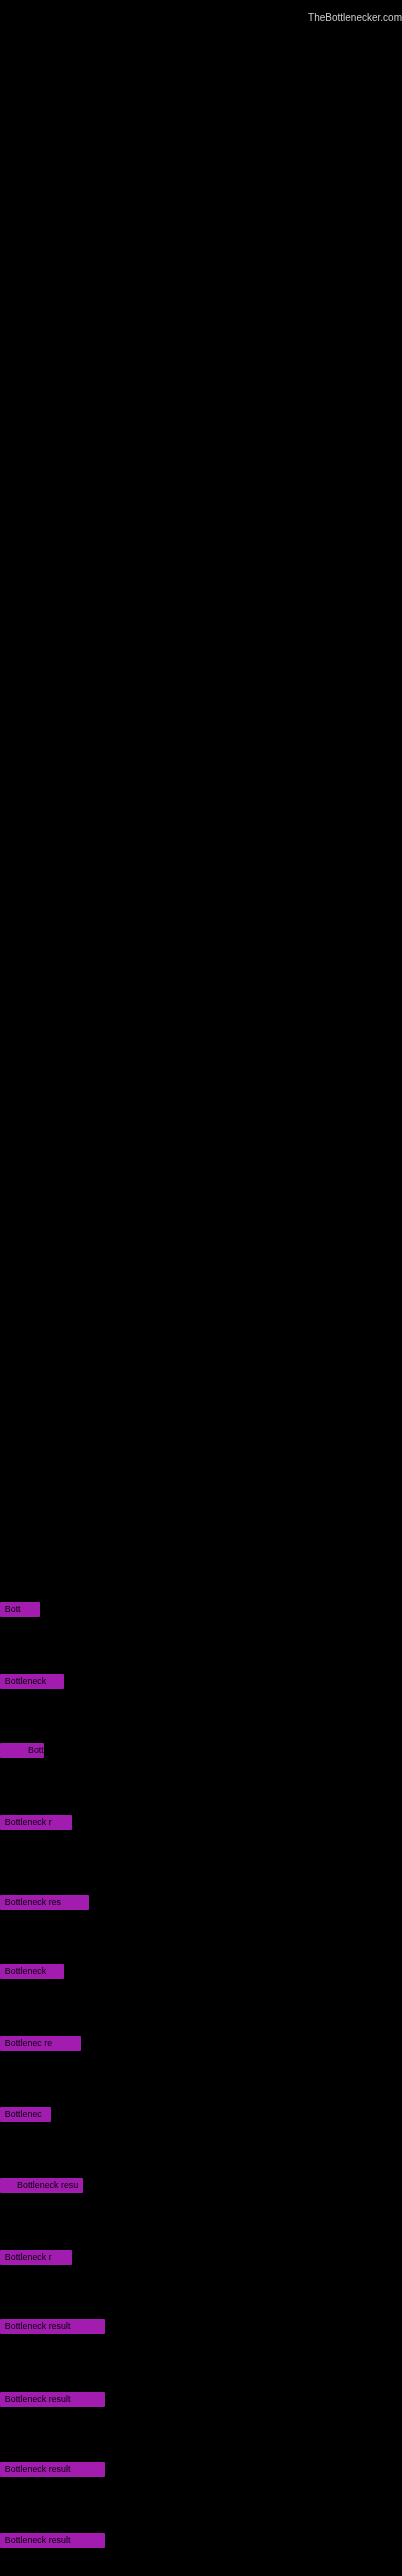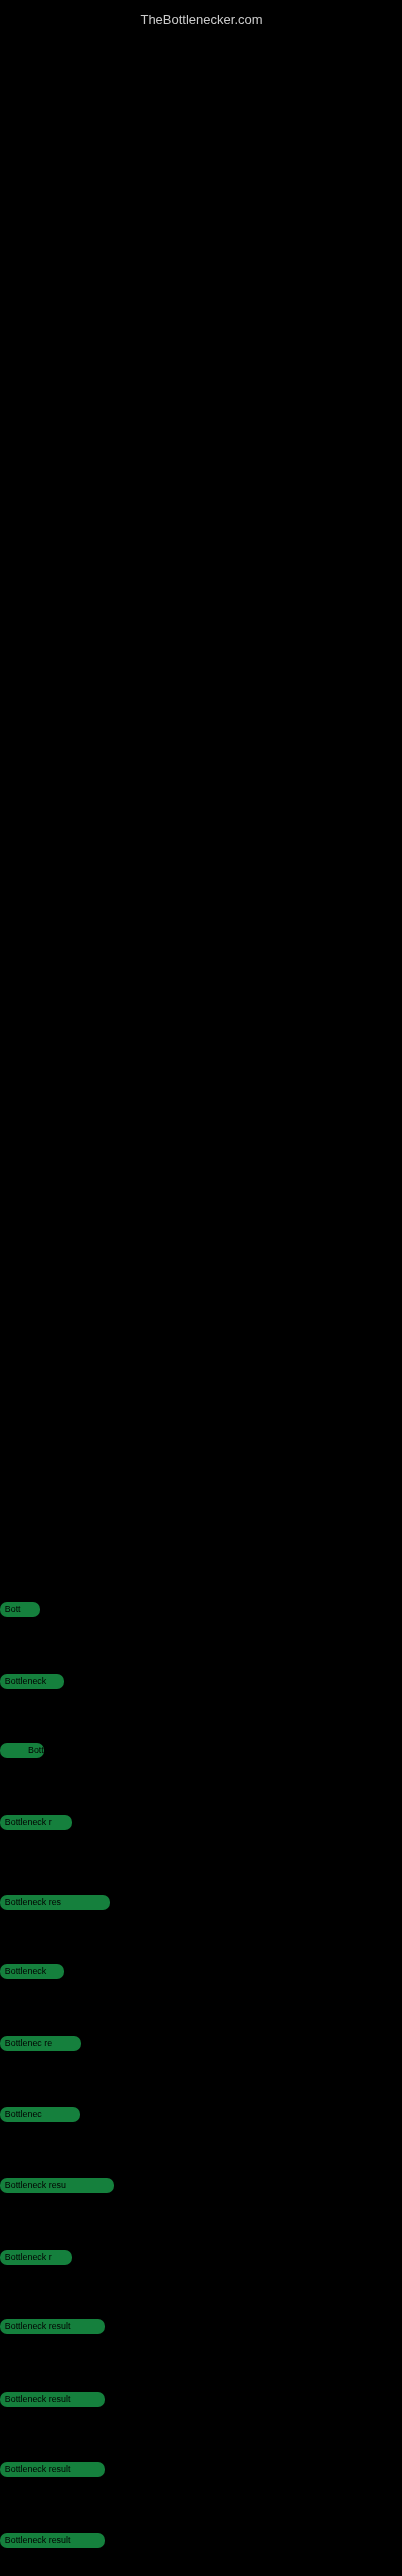--- a/index.html
+++ b/index.html
@@ -10,56 +10,56 @@
 
     body {
       background-color: #000000;
       width: 403px;
       min-height: 2576px;
       font-family: Arial, sans-serif;
       position: relative;
     }
 
     .site-title {
-      text-align: center;
+      text-align: right;
       color: #cccccc;
-      font-size: 13px;
+      font-size: 10px;
       padding: 8px 1px;
       position: absolute;
       top: 4px;
       left: 0;
       right: 0;
     }
 
     .bottleneck-item {
       position: absolute;
       left: 0;
-      background-color: #15803d;
+      background-color: #a21caf;
       color: #000;
       font-size: 8.9px;
       padding: 2.4px 4.8px;
       white-space: nowrap;
       overflow: hidden;
       cursor: pointer;
-      border-radius: 7px;
+      border-radius: 1px;
       font-weight: normal;
     }
   </style>
 </head>
 <body>
 
 <span class="site-title">TheBottlenecker.com</span>
 
 <div class="bottleneck-item" style="top: 1602px; width: 40px;">Bott</div>
 <div class="bottleneck-item" style="top: 1674px; width: 64px;">Bottleneck</div>
 <div class="bottleneck-item" style="top: 1743px; width: 44px; padding-left: 28px;">Bottle</div>
 <div class="bottleneck-item" style="top: 1815px; width: 72px;">Bottleneck r</div>
-<div class="bottleneck-item" style="top: 1895px; width: 110px;">Bottleneck res</div>
+<div class="bottleneck-item" style="top: 1895px; width: 89px;">Bottleneck res</div>
 <div class="bottleneck-item" style="top: 1964px; width: 64px;">Bottleneck</div>
 <div class="bottleneck-item" style="top: 2036px; width: 81px;">Bottlenec re</div>
-<div class="bottleneck-item" style="top: 2107px; width: 80px;">Bottlenec</div>
-<div class="bottleneck-item" style="top: 2178px; width: 114px;">Bottleneck resu</div>
+<div class="bottleneck-item" style="top: 2107px; width: 51px;">Bottlenec</div>
+<div class="bottleneck-item" style="top: 2178px; width: 83px; text-align: right;">Bottleneck resu</div>
 <div class="bottleneck-item" style="top: 2250px; width: 72px;">Bottleneck r</div>
 <div class="bottleneck-item" style="top: 2319px; width: 105px;">Bottleneck result</div>
 <div class="bottleneck-item" style="top: 2392px; width: 105px;">Bottleneck result</div>
 <div class="bottleneck-item" style="top: 2462px; width: 105px;">Bottleneck result</div>
 <div class="bottleneck-item" style="top: 2533px; width: 105px;">Bottleneck result</div>
 
 
 </body></html>

